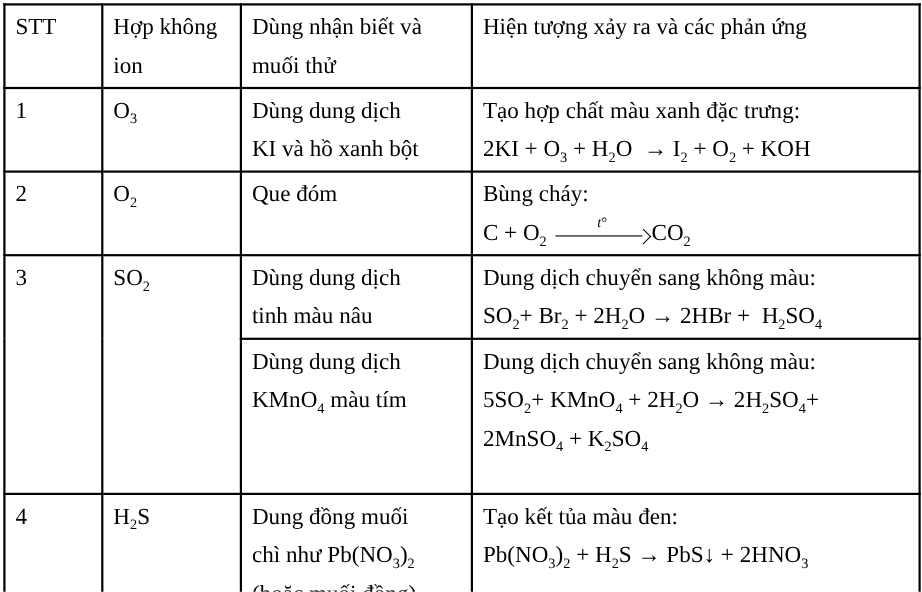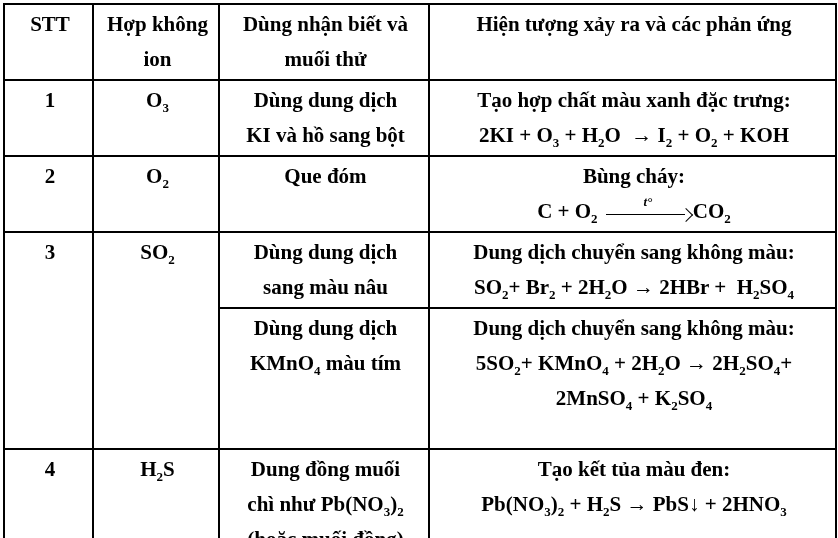--- a/index.html
+++ b/index.html
@@ -7,22 +7,22 @@
     width:838px;height:538px;background:#ffffff;color:#000000;
     font-family:"Liberation Serif","DejaVu Serif",serif;
     position:relative;overflow:hidden;
   }
   table{
     border-collapse:collapse;table-layout:fixed;
     position:absolute;left:3px;top:3px;width:832px;
   }
   th,td{
     border:2px solid #000000;
-    vertical-align:top;text-align:center;
-    font-weight:bold;font-size:21px;
+    vertical-align:top;text-align:left;
+    font-weight:normal;font-size:21px;
     padding:2px 6px 2px 9px;
     overflow:hidden;
   }
   .tline{line-height:35px;white-space:pre-wrap;}
   sub{font-size:13px;line-height:0;}
   
   .tarrow{display:inline-block;position:relative;width:88px;height:24px;vertical-align:-5px;margin:0 1px;}
   .aline{position:absolute;left:2px;right:7px;top:15px;border-top:1.6px solid #000;}
   .ahead{position:absolute;right:1px;top:10.5px;width:9px;height:9px;
          border-top:1.6px solid #000;border-right:1.6px solid #000;
@@ -59,21 +59,21 @@
   </tr>
   <tr style="height:74px">
     <td>
           <div class="tline">1</div>
         </td>
     <td>
           <div class="tline">O<sub>3</sub></div>
         </td>
     <td>
           <div class="tline">Dùng dung dịch</div>
-          <div class="tline">KI và hồ sang bột</div>
+          <div class="tline">KI và hồ xanh bột</div>
         </td>
     <td>
           <div class="tline">Tạo hợp chất màu xanh đặc trưng:</div>
           <div class="tline">2KI + O<sub>3</sub> + H<sub>2</sub>O  → I<sub>2</sub> + O<sub>2</sub> + KOH</div>
         </td>
   </tr>
   <tr style="height:71px">
     <td>
           <div class="tline">2</div>
         </td>
@@ -90,21 +90,21 @@
   </tr>
   <tr style="height:71px">
     <td rowspan="2">
           <div class="tline">3</div>
         </td>
     <td rowspan="2">
           <div class="tline">SO<sub>2</sub></div>
         </td>
     <td>
           <div class="tline">Dùng dung dịch</div>
-          <div class="tline">sang màu nâu</div>
+          <div class="tline">tinh màu nâu</div>
         </td>
     <td>
           <div class="tline">Dung dịch chuyển sang không màu:</div>
           <div class="tline">SO<sub>2</sub>+ Br<sub>2</sub> + 2H<sub>2</sub>O → 2HBr +  H<sub>2</sub>SO<sub>4</sub></div>
         </td>
   </tr>
   <tr style="height:141px">
     <td>
           <div class="tline">Dùng dung dịch</div>
           <div class="tline">KMnO<sub>4</sub> màu tím</div>

